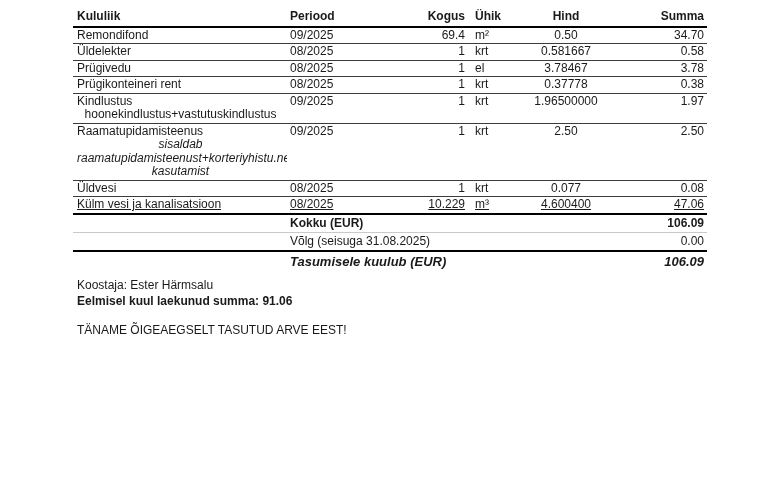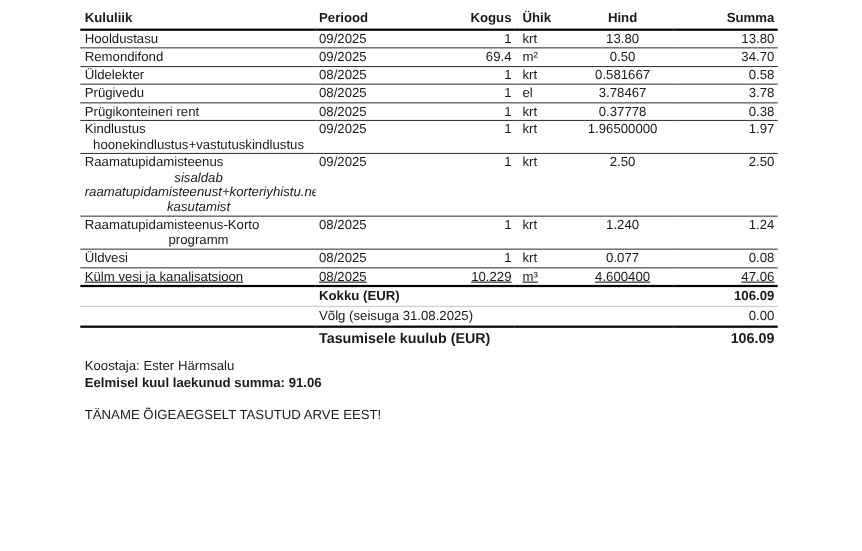--- a/index.html
+++ b/index.html
@@ -52,20 +52,21 @@
   .italic { font-style: italic; }
   .bold   { font-weight: bold; }
   tbody.totals tr.t-kokku { border-bottom: 1px solid #c9c9c9; }
   tbody.totals tr.t-volg  { border-bottom: 2px solid #000; }
   tbody.totals td { padding-top: 2px; padding-bottom: 1.5px; }
   tbody.totals tr.t-tasu td {
     font-size: 13px;
     font-weight: bold;
     padding-top: 3px;
     padding-bottom: 4px;
+    font-style: italic;
   }
   .t-label { text-align: left; }
   .footer {
     margin-top: 5px;
     padding-left: 4px;
     font-size: 12px;
   }
   .footer .fline { line-height: 16px; }
   .footer .thanks { margin-top: 13px; }
 </style>
@@ -86,28 +87,20 @@
       <tr>
         <th class="c-name">Kululiik</th>
         <th class="c-per">Periood</th>
         <th class="c-qty">Kogus</th>
         <th class="c-unit">Ühik</th>
         <th class="c-price">Hind</th>
         <th class="c-sum">Summa</th>
       </tr>
     </thead>
     <tbody class="rows" id="rows">
-        <tr>
-          <td class="c-name"><span>Hooldustasu</span></td>
-          <td class="c-per">09/2025</td>
-          <td class="c-qty">1</td>
-          <td class="c-unit">krt</td>
-          <td class="c-price">13.80</td>
-          <td class="c-sum">13.80</td>
-        </tr>
         <tr>
           <td class="c-name"><span>Remondifond</span></td>
           <td class="c-per">09/2025</td>
           <td class="c-qty">69.4</td>
           <td class="c-unit">m²</td>
           <td class="c-price">0.50</td>
           <td class="c-sum">34.70</td>
         </tr>
         <tr>
           <td class="c-name"><span>Üldelekter</span></td>
@@ -143,28 +136,20 @@
         </tr>
         <tr>
           <td class="c-name"><span>Raamatupidamisteenus</span><span class="sub italic">sisaldab raamatupidamisteenust+korteriyhistu.net kasutamist</span></td>
           <td class="c-per">09/2025</td>
           <td class="c-qty">1</td>
           <td class="c-unit">krt</td>
           <td class="c-price">2.50</td>
           <td class="c-sum">2.50</td>
         </tr>
         <tr>
-          <td class="c-name"><span>Raamatupidamisteenus-Korto</span><span class="sub">programm</span></td>
-          <td class="c-per">08/2025</td>
-          <td class="c-qty">1</td>
-          <td class="c-unit">krt</td>
-          <td class="c-price">1.240</td>
-          <td class="c-sum">1.24</td>
-        </tr>
-        <tr>
           <td class="c-name"><span>Üldvesi</span></td>
           <td class="c-per">08/2025</td>
           <td class="c-qty">1</td>
           <td class="c-unit">krt</td>
           <td class="c-price">0.077</td>
           <td class="c-sum">0.08</td>
         </tr>
         <tr class="last-item-row">
           <td class="c-name"><span>Külm vesi ja kanalisatsioon</span></td>
           <td class="c-per">08/2025</td>

